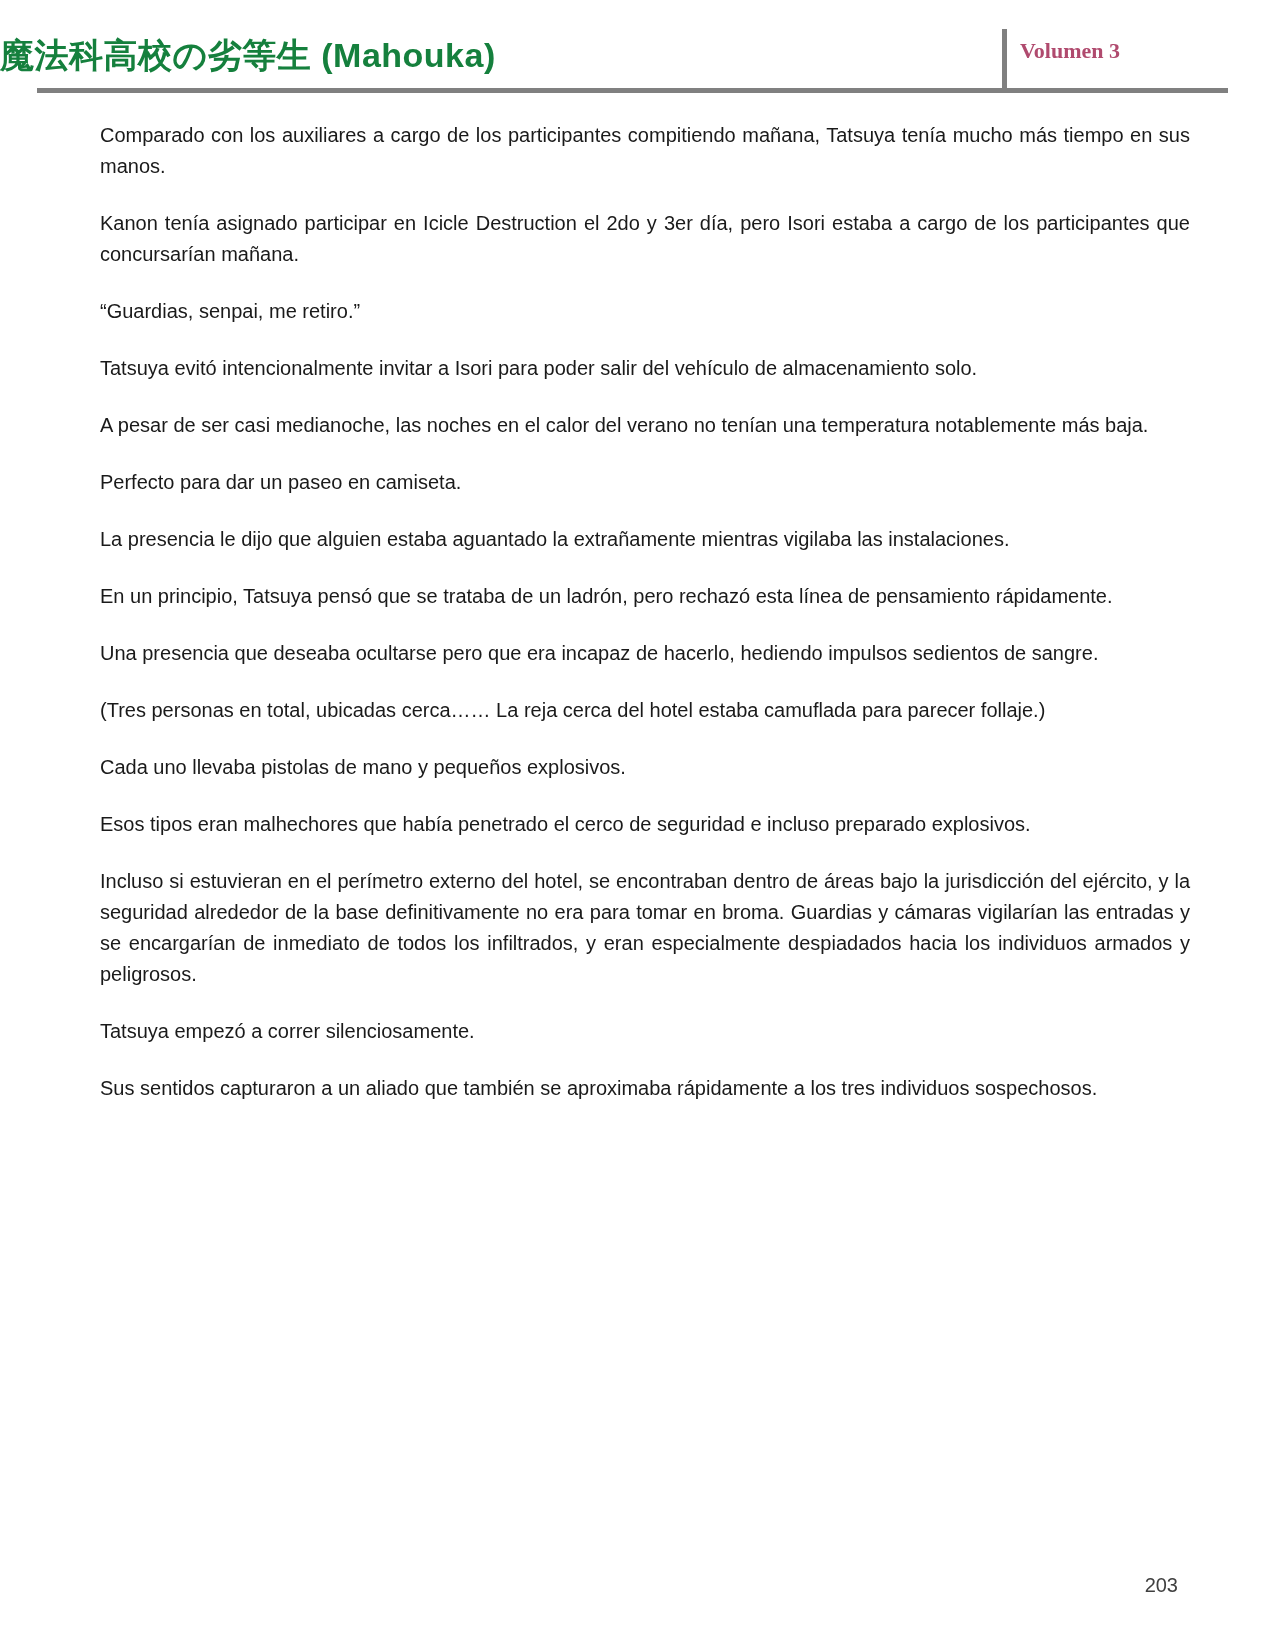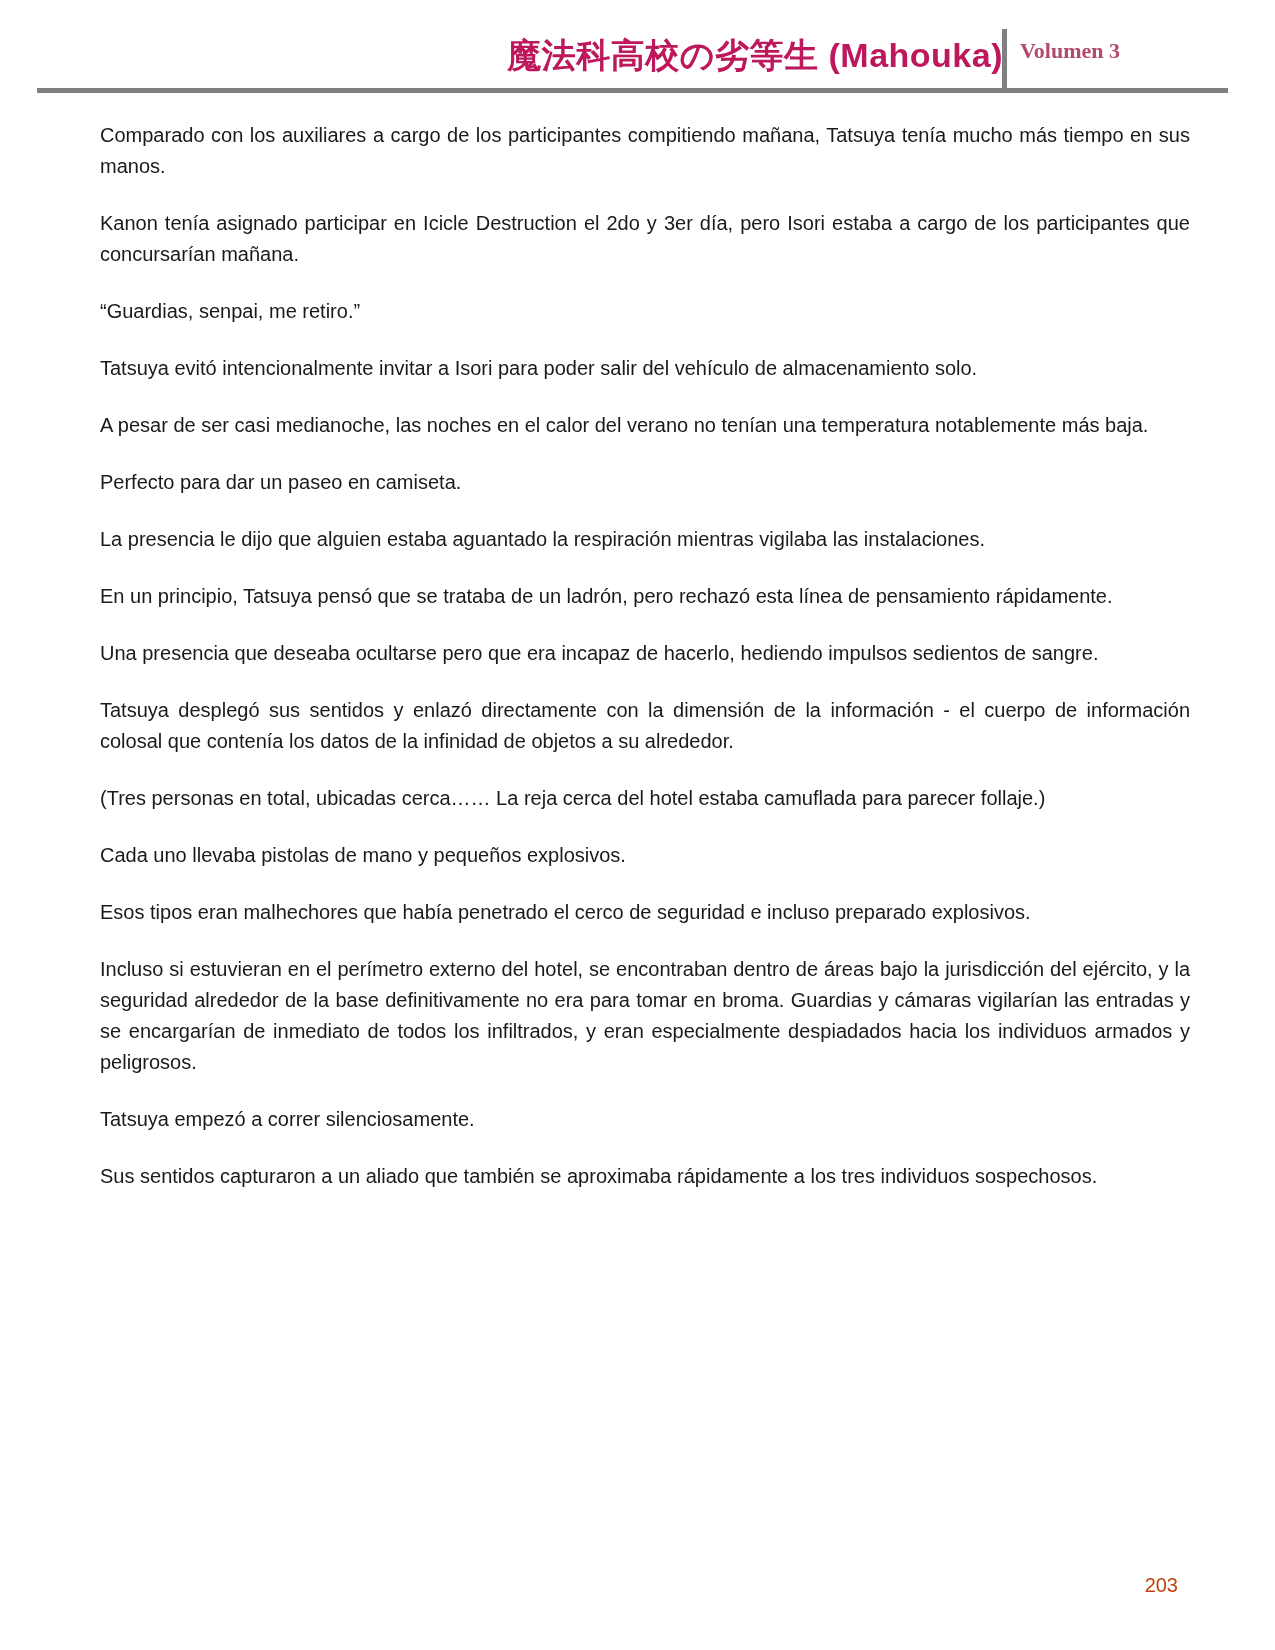--- a/index.html
+++ b/index.html
@@ -16,25 +16,25 @@
     font-family: "Liberation Sans", "DejaVu Sans", sans-serif;
   }
 
   
   .header-title {
     position: absolute;
     top: 33px;
     left: 0;
     width: 1003px;
     margin: 0;
-    text-align: right;
+    text-align: left;
     font-family: "Liberation Sans", "DejaVu Sans", sans-serif;
     font-size: 34px;
     font-weight: bold;
-    color: #be185d;
+    color: #15803d;
     letter-spacing: 0.5px;
     white-space: nowrap;
   }
   .header-vbar {
     position: absolute;
     top: 29px;
     left: 1002px;
     width: 5px;
     height: 64px;
     background: #808080;
@@ -72,21 +72,21 @@
     text-align: justify;
   }
 
   
   .page-number {
     position: absolute;
     top: 1570px;
     left: 88px;
     width: 1090px;
     text-align: right;
-    color: #c2410c;
+    color: #404040;
     font-size: 20px;
     line-height: 31px;
   }
 </style>
 </head>
 <body>
 
 <div class="page">
 
   <header>
@@ -96,24 +96,23 @@
     <div class="header-rule"></div>
   </header>
 
   <main class="body-text">
     <p>Comparado con los auxiliares a cargo de los participantes compitiendo mañana, Tatsuya tenía mucho más tiempo en sus manos.</p>
     <p>Kanon tenía asignado participar en Icicle Destruction el 2do y 3er día, pero Isori estaba a cargo de los participantes que concursarían mañana.</p>
     <p>“Guardias, senpai, me retiro.”</p>
     <p>Tatsuya evitó intencionalmente invitar a Isori para poder salir del vehículo de almacenamiento solo.</p>
     <p>A pesar de ser casi medianoche, las noches en el calor del verano no tenían una temperatura notablemente más baja.</p>
     <p>Perfecto para dar un paseo en camiseta.</p>
-    <p>La presencia le dijo que alguien estaba aguantado la respiración mientras vigilaba las instalaciones.</p>
+    <p>La presencia le dijo que alguien estaba aguantado la extrañamente mientras vigilaba las instalaciones.</p>
     <p>En un principio, Tatsuya pensó que se trataba de un ladrón, pero rechazó esta línea de pensamiento rápidamente.</p>
     <p>Una presencia que deseaba ocultarse pero que era incapaz de hacerlo, hediendo impulsos sedientos de sangre.</p>
-    <p>Tatsuya desplegó sus sentidos y enlazó directamente con la dimensión de la información - el cuerpo de información colosal que contenía los datos de la infinidad de objetos a su alrededor.</p>
     <p>(Tres personas en total, ubicadas cerca…… La reja cerca del hotel estaba camuflada para parecer follaje.)</p>
     <p>Cada uno llevaba pistolas de mano y pequeños explosivos.</p>
     <p>Esos tipos eran malhechores que había penetrado el cerco de seguridad e incluso preparado explosivos.</p>
     <p>Incluso si estuvieran en el perímetro externo del hotel, se encontraban dentro de áreas bajo la jurisdicción del ejército, y la seguridad alrededor de la base definitivamente no era para tomar en broma. Guardias y cámaras vigilarían las entradas y se encargarían de inmediato de todos los infiltrados, y eran especialmente despiadados hacia los individuos armados y peligrosos.</p>
     <p>Tatsuya empezó a correr silenciosamente.</p>
     <p>Sus sentidos capturaron a un aliado que también se aproximaba rápidamente a los tres individuos sospechosos.</p>
   </main>
 
   <footer>
     <div class="page-number">203</div>

